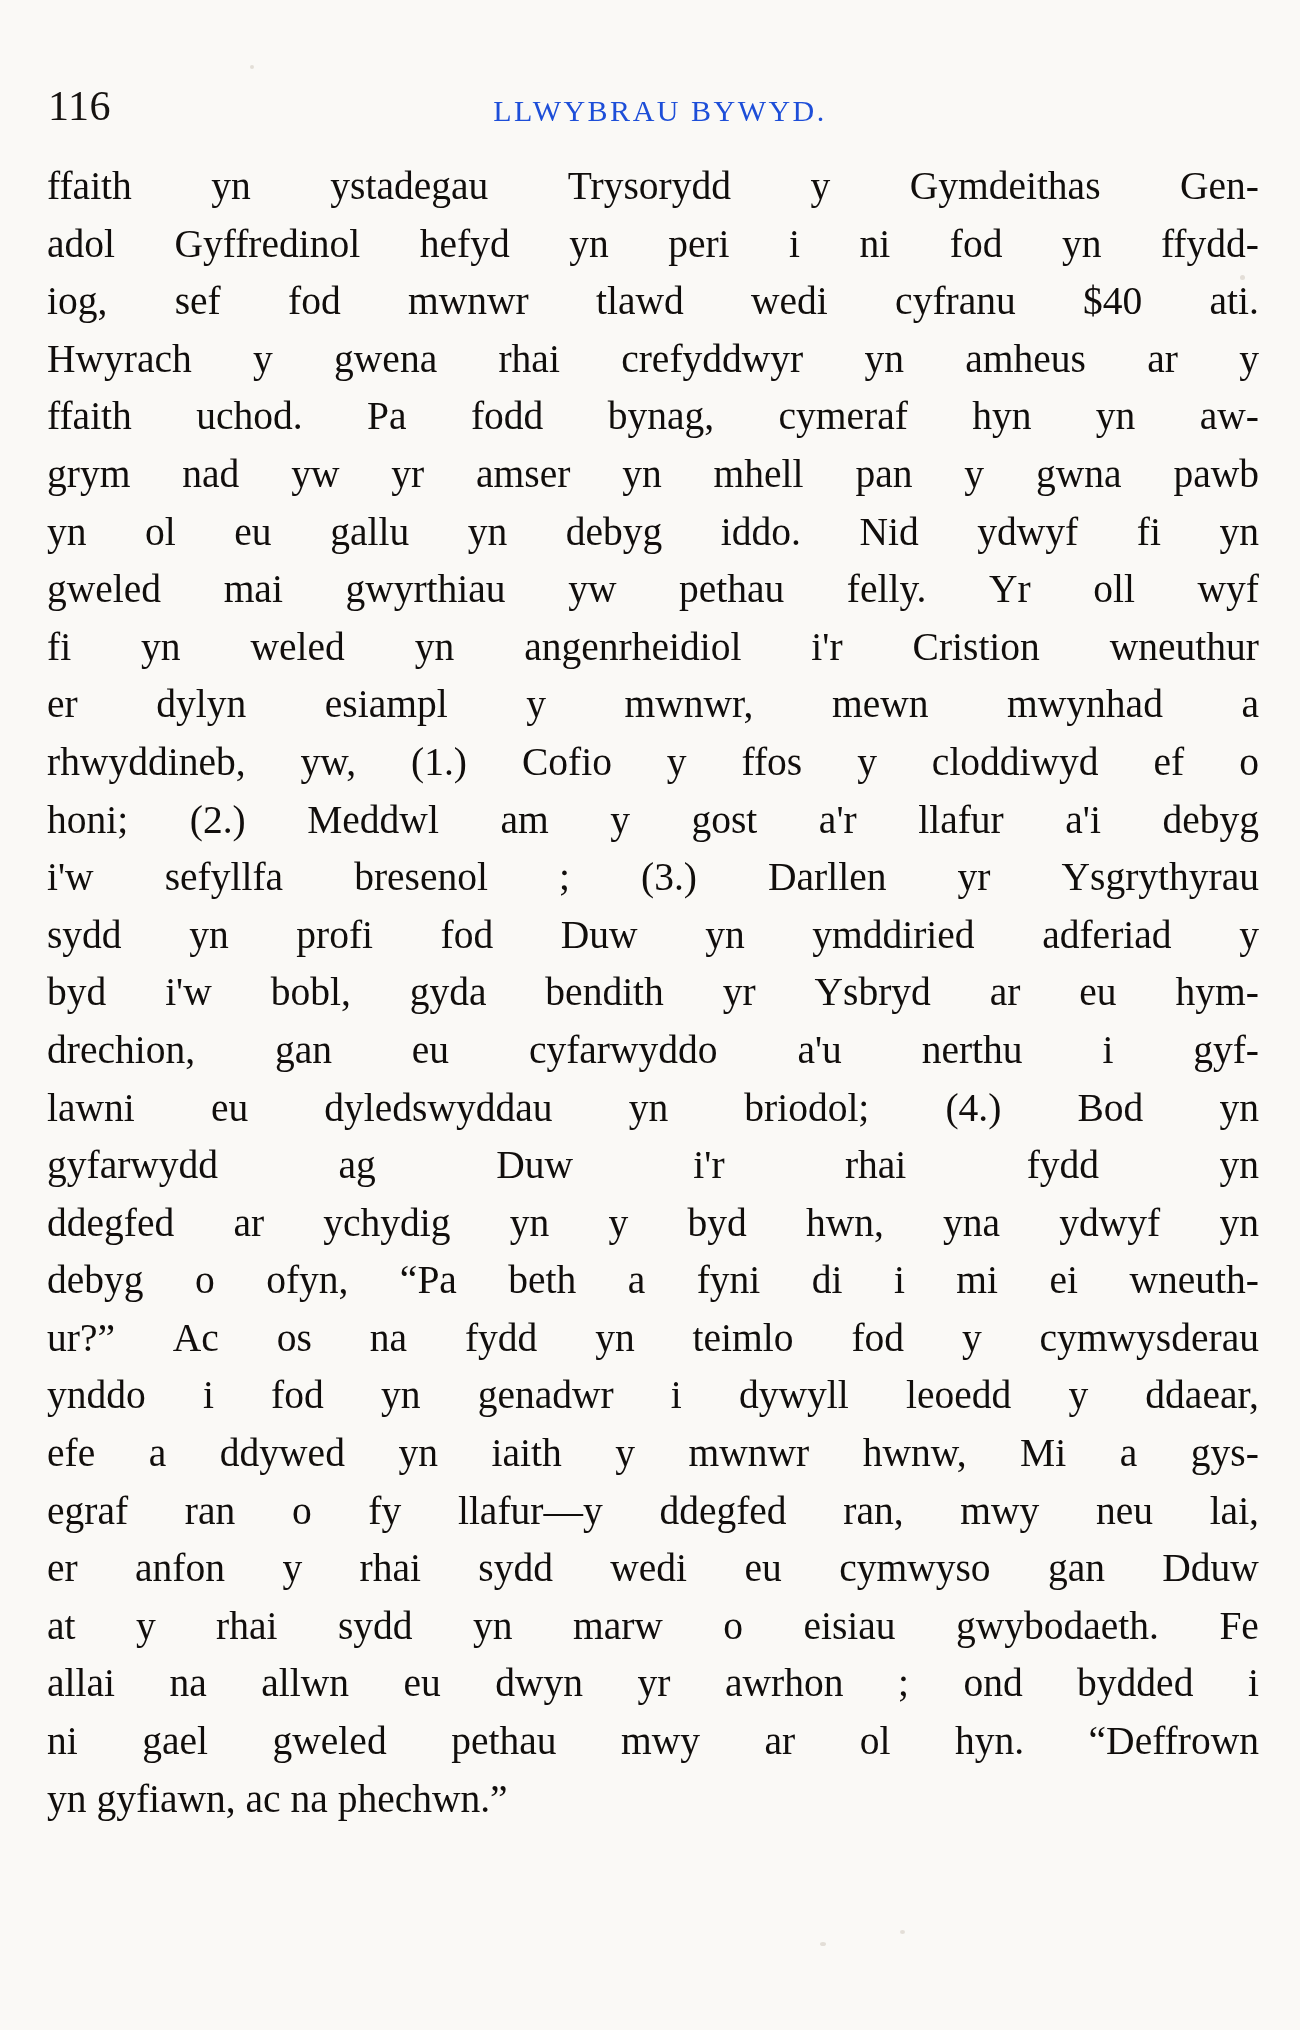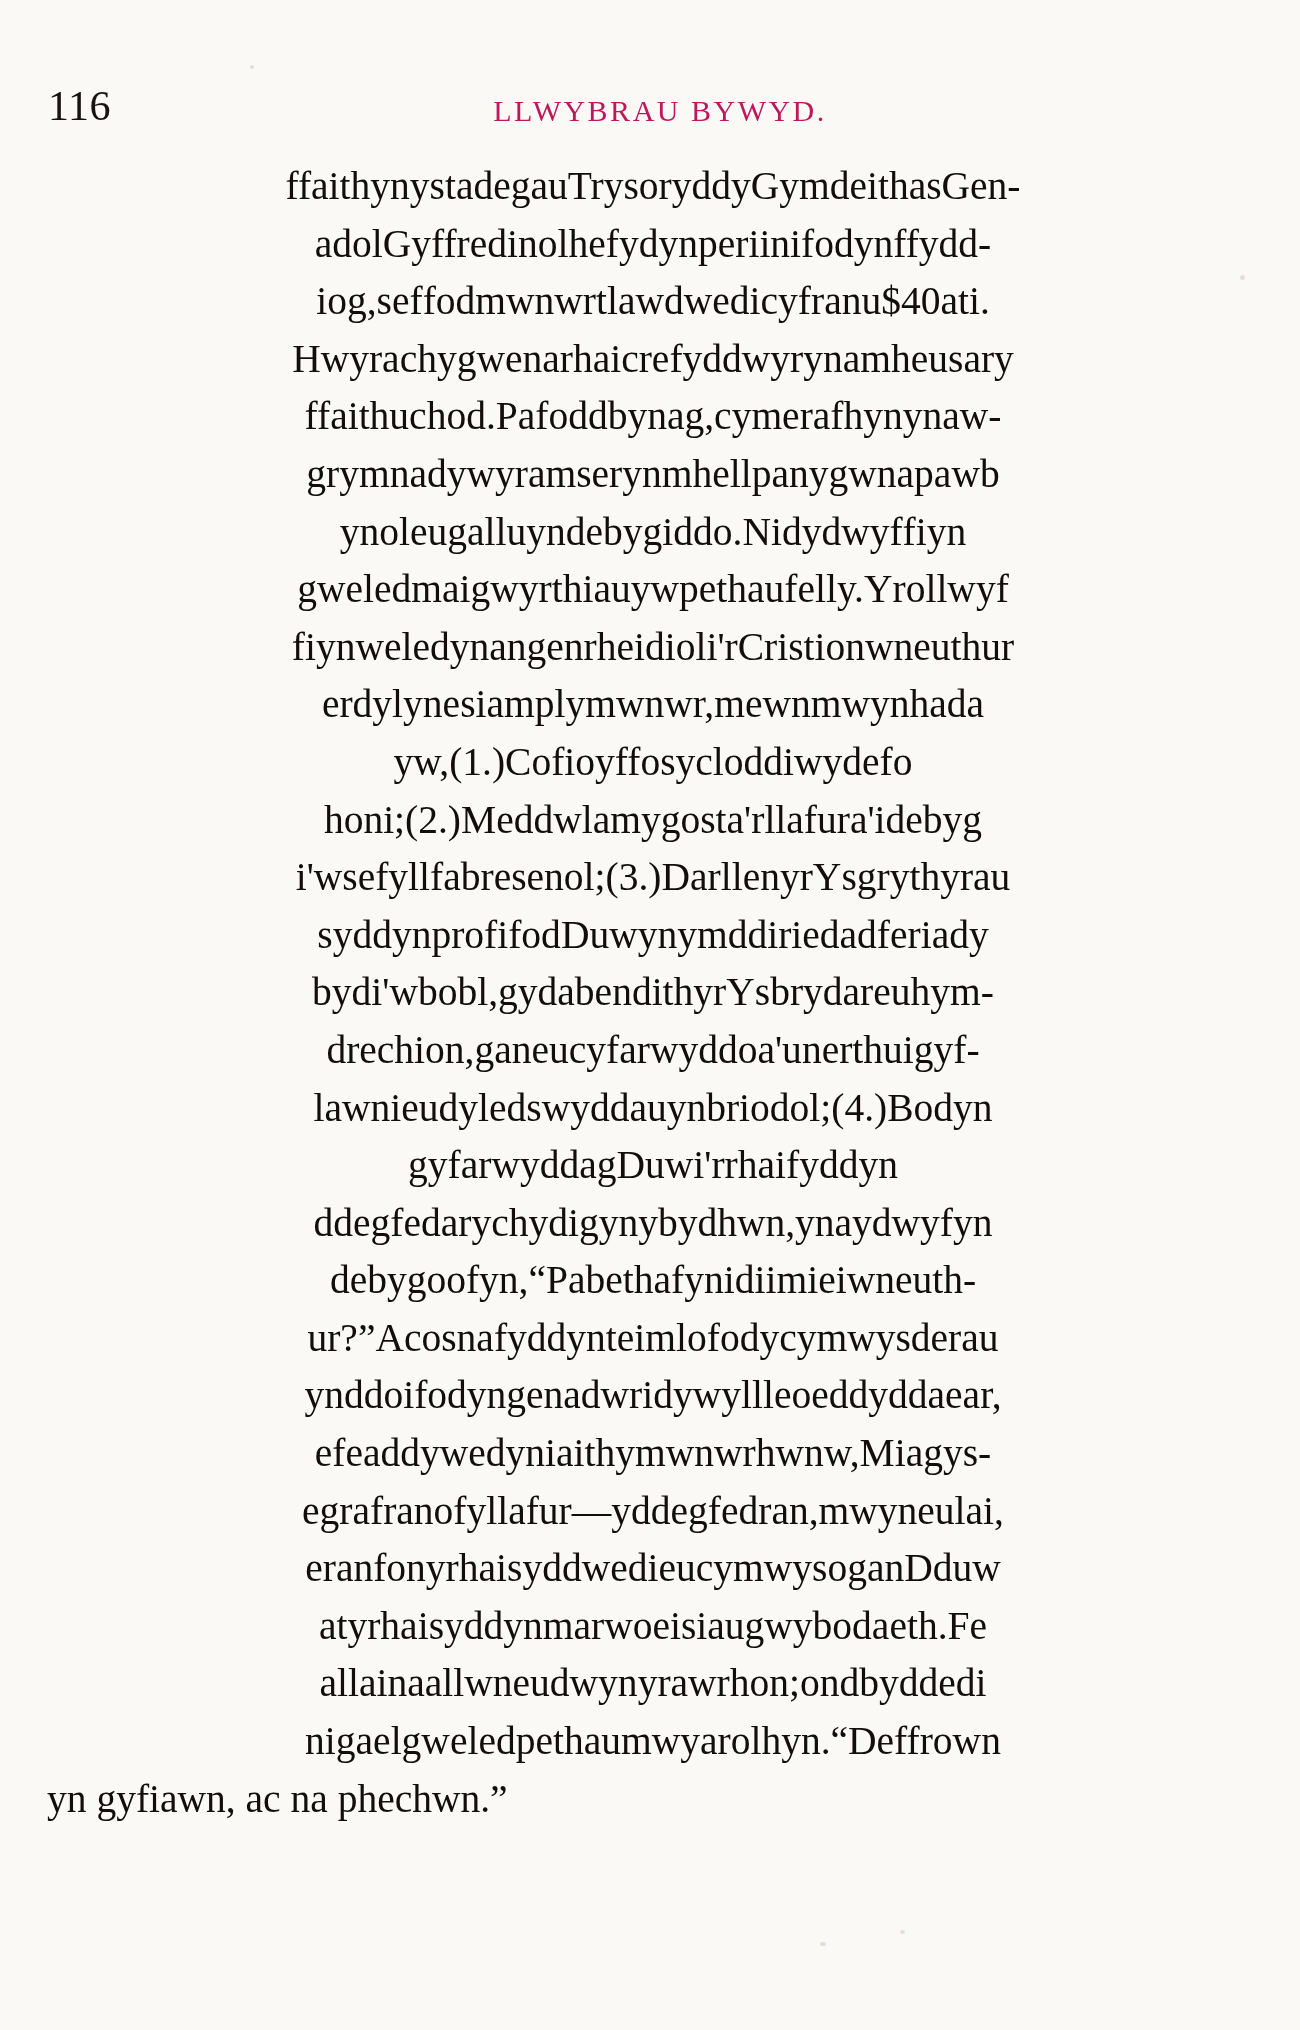--- a/index.html
+++ b/index.html
@@ -40,41 +40,41 @@
   }
   .running-head {
     position: absolute;
     left: 0;
     right: 0;
     top: 50px;
     text-align: center;
     font-size: 30px;
     letter-spacing: 2.5px;
     font-family: "Liberation Serif", serif;
-    color: #be185d;
+    color: #1d4ed8;
     padding-left: 20px;
   }
   .body-block {
     position: absolute;
     left: 47px;
     top: 158px;
     width: 1212px;
   }
   .line {
     display: block;
     font-size: 39.5px;
     line-height: 57.6px;
     white-space: nowrap;
     color: #110e0c;
     font-family: "Liberation Serif", serif;
   }
   
   .line.just {
     display: flex;
-    justify-content: center;
+    justify-content: space-between;
   }
   .line.just > span.w {
     display: inline-block;
   }
   .line.last {
     display: block;
   }
   
   .speck {
     position: absolute;
@@ -200,20 +200,21 @@
         <span class="w">er</span>
         <span class="w">dylyn</span>
         <span class="w">esiampl</span>
         <span class="w">y</span>
         <span class="w">mwnwr,</span>
         <span class="w">mewn</span>
         <span class="w">mwynhad</span>
         <span class="w">a</span>
       </div>
       <div class="line just">
+        <span class="w">rhwyddineb,</span>
         <span class="w">yw,</span>
         <span class="w">(1.)</span>
         <span class="w">Cofio</span>
         <span class="w">y</span>
         <span class="w">ffos</span>
         <span class="w">y</span>
         <span class="w">cloddiwyd</span>
         <span class="w">ef</span>
         <span class="w">o</span>
       </div>

